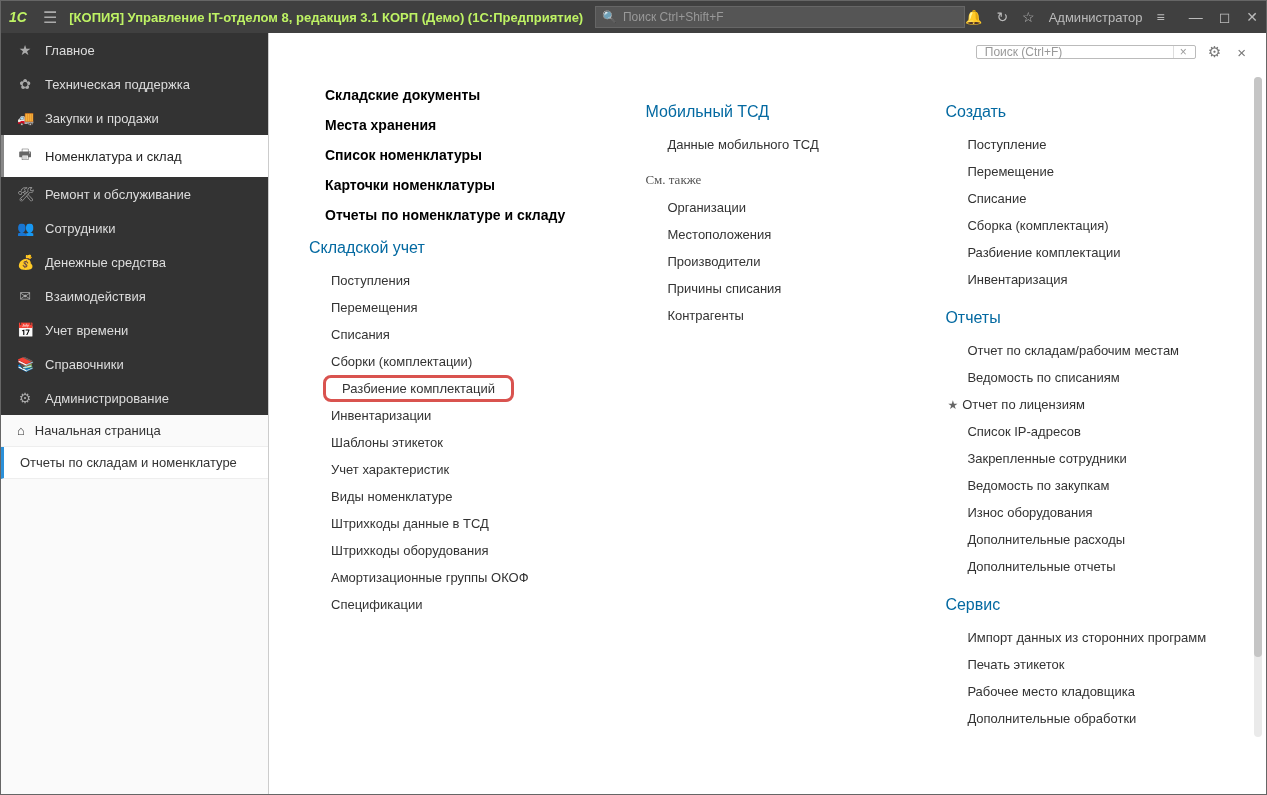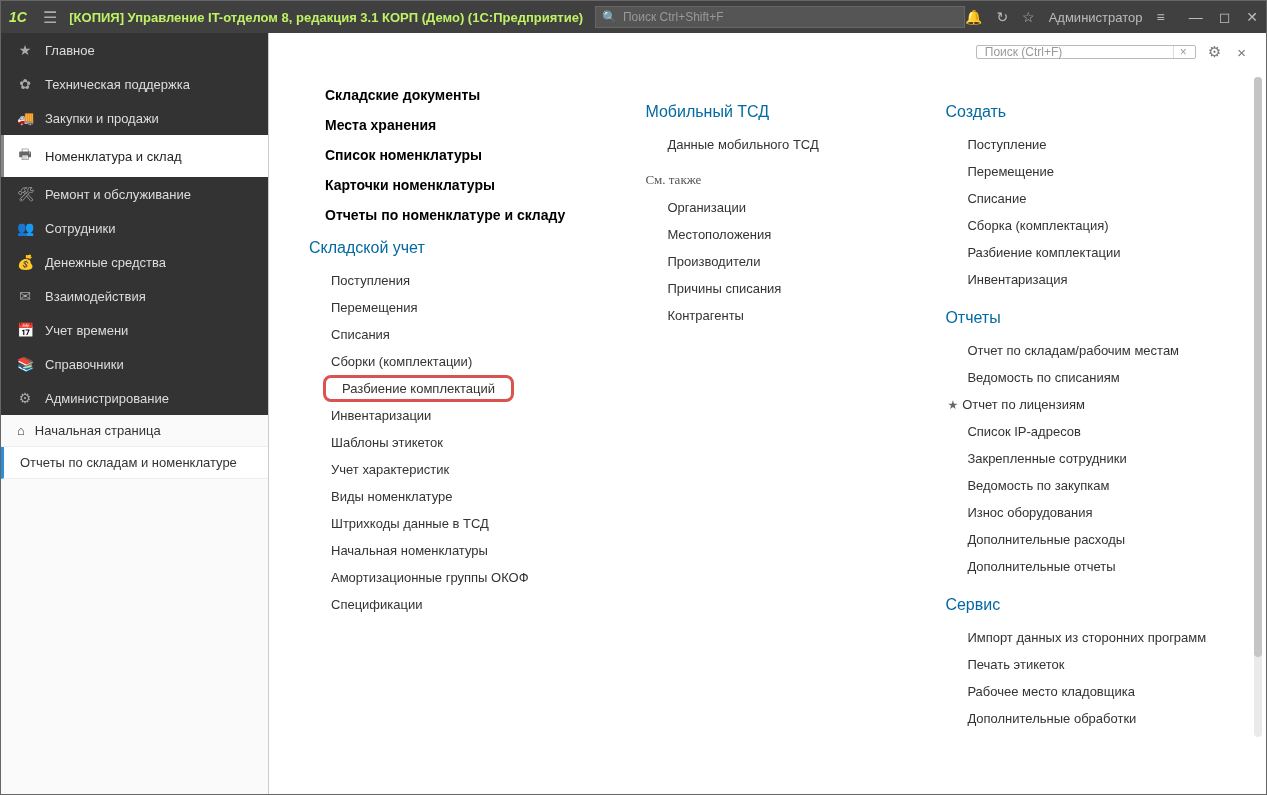--- a/index.html
+++ b/index.html
@@ -164,21 +164,21 @@
                 <span>Инвентаризации</span>
               </li><li>
                 <span>Шаблоны этикеток</span>
               </li><li>
                 <span>Учет характеристик</span>
               </li><li>
                 <span>Виды номенклатуре</span>
               </li><li>
                 <span>Штрихкоды данные в ТСД</span>
               </li><li>
-                <span>Начальная номенклатуры</span>
+                <span>Штрихкоды оборудования</span>
               </li><li>
                 <span>Амортизационные группы ОКОФ</span>
               </li><li>
                 <span>Спецификации</span>
               </li></ul>
         </div>
         <div class="col">
           <div class="link-head">Мобильный ТСД</div>
           <ul class="links" id="col2-links1">
               <li>Данные мобильного ТСД</li>

